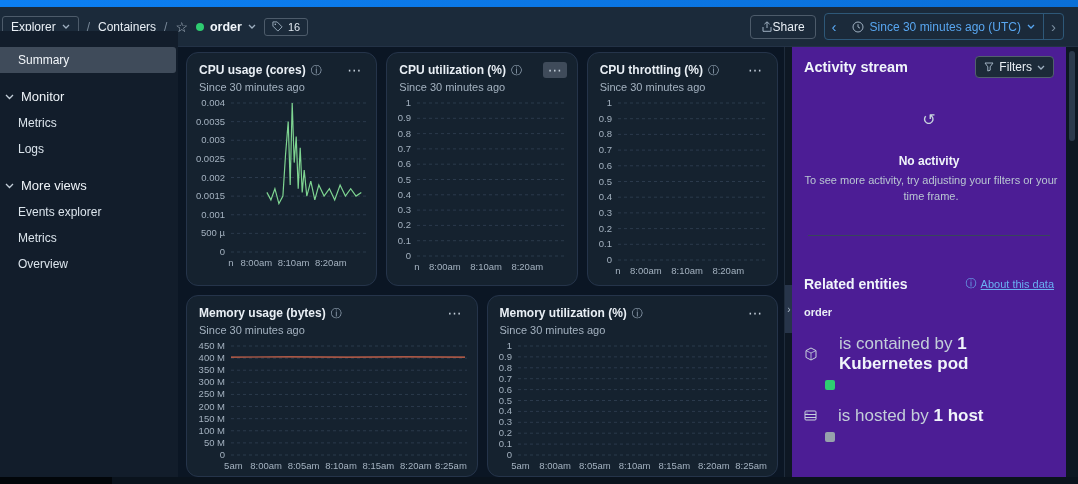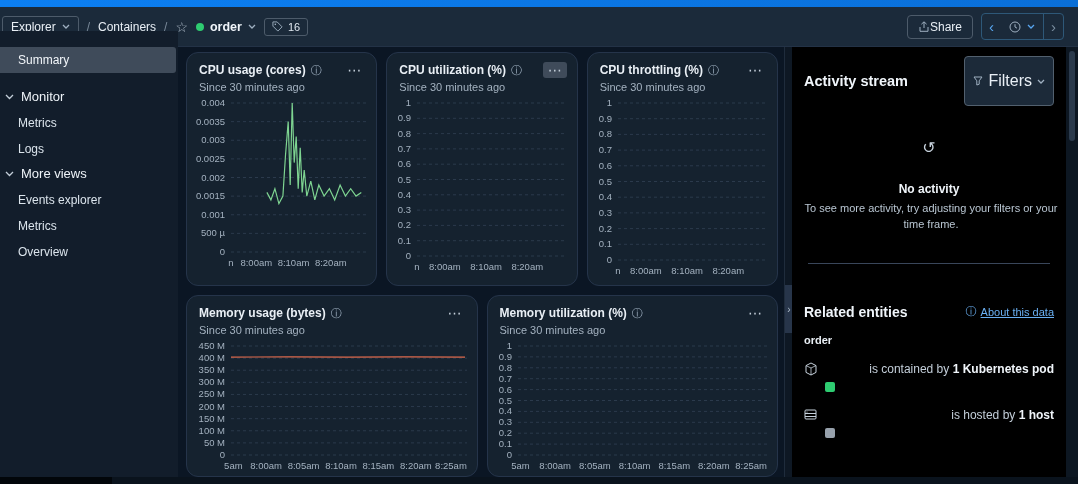--- a/index.html
+++ b/index.html
@@ -50,35 +50,35 @@
   .plot { flex:1 1 auto; margin:6px 8px 4px 4px; min-height:0; }
 
   svg text.tick { fill:#a4b2c0; font-size:9.5px; font-family:"Liberation Sans", sans-serif; }
   svg line.grid { stroke:#2b3a4c; stroke-width:1; stroke-dasharray:3 3; }
 
   
   .handle { position:absolute; top:47px; bottom:7px; left:784px; width:8px; background:#0e1824; border-left:1px solid #1f2c3c; }
   .handle .grip { position:absolute; top:238px; left:0; width:8px; height:48px; background:#27354a; color:#aebdcb; font-size:10px; display:flex; align-items:center; justify-content:center; cursor:pointer; }
 
   
-  .rightpanel { position:absolute; top:47px; left:792px; right:12px; bottom:7px; background:#000000; padding:9px 12px 0 12px; overflow:hidden; }
+  .rightpanel { position:absolute; top:47px; left:792px; right:12px; bottom:7px; background:#4c1d95; padding:9px 12px 0 12px; overflow:hidden; }
   .rp-head { display:flex; align-items:center; justify-content:space-between; }
   .rp-title { font-size:14.5px; font-weight:bold; color:#f0f5fa; }
-  .filters-btn { display:flex; align-items:center; gap:5px; border:1px solid #52606e; border-radius:4px; padding:15px 8px; font-size:16px; color:#e9eff5; cursor:pointer; background:#1c2a39; }
+  .filters-btn { display:flex; align-items:center; gap:5px; border:1px solid #52606e; border-radius:4px; padding:3px 8px; font-size:12px; color:#e9eff5; cursor:pointer; background:#1c2a39; }
   .empty { text-align:center; margin-top:32px; }
   .empty .refresh { font-size:16px; color:#c7d2dd; }
   .empty-title { font-size:12px; font-weight:bold; color:#f0f5fa; margin-top:25px; }
   .empty-desc { font-size:11px; color:#b9c6d2; margin:5px auto 0; width:254px; line-height:1.45; }
   .divider { border-top:1px solid #39465a; margin:30px 4px 0 4px; }
   .rel-head { display:flex; align-items:center; justify-content:space-between; margin-top:40px; }
   .rel-title { font-size:14px; font-weight:bold; color:#f0f5fa; }
   .about-link { display:flex; align-items:center; gap:4px; font-size:11px; color:#6ab0f3; cursor:pointer; }
   .about-link .txt { text-decoration:underline; }
   .rel-entity { font-size:11px; font-weight:bold; color:#e9eff5; margin-top:14px; }
-  .rel-row { display:flex; align-items:center; gap:21px; margin-top:16px; font-size:12px; color:#c3ced9; cursor:pointer;justify-content:space-between; }
+  .rel-row { display:flex; align-items:center; gap:21px; margin-top:16px; font-size:17px; color:#c3ced9; cursor:pointer; }
   .rel-row .tgt { color:#f0f5fa; font-weight:bold; }
   .rel-row .ric { color:#c7d2dd; display:inline-flex; }
   .status-sq { width:10px; height:10px; border-radius:2px; margin:6px 0 0 21px; }
   .add-rel-btn { margin-top:20px; background:#424e5c; color:#eef3f8; font-size:11px; border:none; border-radius:3px; padding:6px 11px; cursor:pointer; font-family:"Liberation Sans",sans-serif; }
 
   
   .scrollstrip { position:absolute; top:47px; right:0; width:12px; bottom:7px; background:#0d1722; }
   .scrollthumb { position:absolute; top:4px; left:3px; width:6px; height:90px; border-radius:3px; background:#2b3a4c; cursor:pointer; }
 
   
@@ -135,20 +135,21 @@
       </div>
       <div class="timectl">
         <span class="chv">‹</span>
         <div class="seg">
           <span class="chev">
               <svg width="12" height="12" viewBox="0 0 12 12">
                 <circle cx="6" cy="6" r="5" fill="none" stroke="currentColor"></circle>
                 <path d="M6 3.2V6l2 1.2" stroke="currentColor" fill="none"></path>
               </svg>
             </span>
+          <span class="label">Since 30 minutes ago (UTC)</span>
           <span class="chev" style="color:#58a6f0">
               <svg width="8" height="5" viewBox="0 0 8 5">
                 <path d="M1 1l3 3 3-3" stroke="currentColor" fill="none" stroke-width="1.3"></path>
               </svg>
             </span>
         </div>
         <span class="chv rt">›</span>
       </div>
     </div>
   </header>
@@ -158,21 +159,21 @@
     <div class="side-section">
       <span class="chev">
           <svg width="9" height="6" viewBox="0 0 9 6">
             <path d="M1 1l3.5 3.5L8 1" stroke="#c3ced9" fill="none" stroke-width="1.3"></path>
           </svg>
         </span>
       <span>Monitor</span>
     </div>
     <div class="side-item">Metrics</div>
     <div class="side-item">Logs</div>
-    <div class="side-section" style="margin-top:4px">
+    <div class="side-section" style="margin-top:16px">
       <span class="chev">
           <svg width="9" height="6" viewBox="0 0 9 6">
             <path d="M1 1l3.5 3.5L8 1" stroke="#c3ced9" fill="none" stroke-width="1.3"></path>
           </svg>
         </span>
       <span>More views</span>
     </div>
     <div class="side-item">Events explorer</div>
     <div class="side-item">Metrics</div>
     <div class="side-item">Overview</div>

